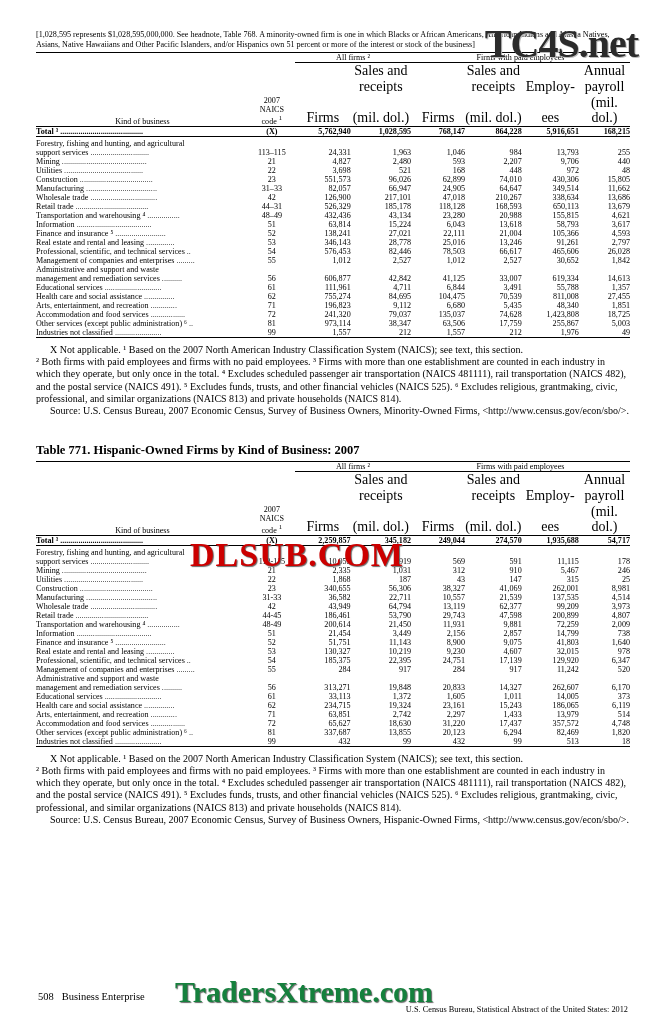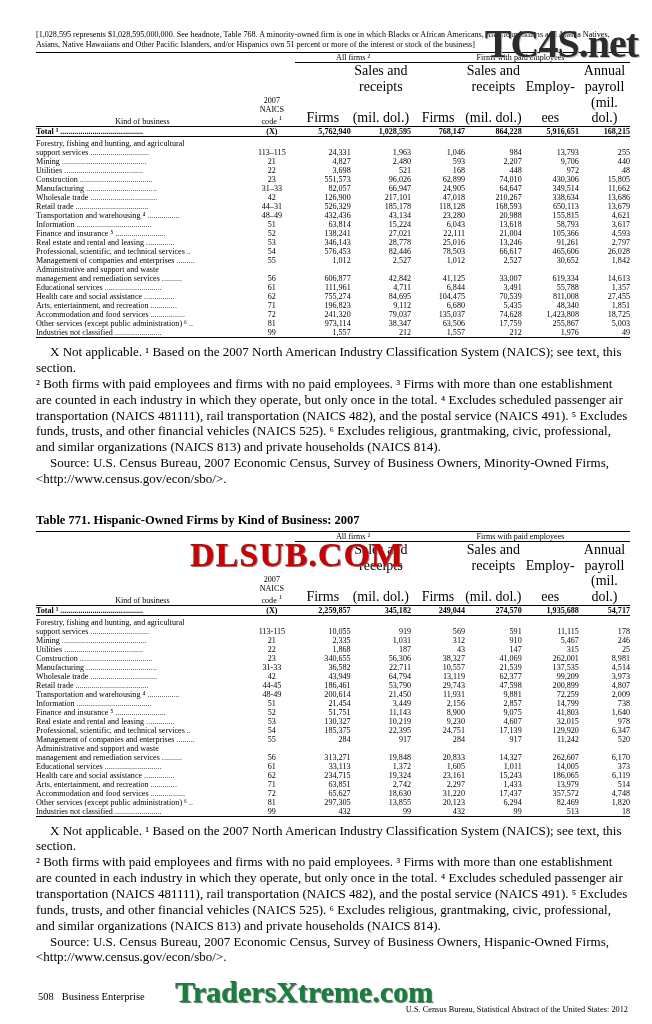--- a/index.html
+++ b/index.html
@@ -37,21 +37,21 @@
   th.colgrp{font-weight:normal;text-align:center;font-size:8.1px;padding-bottom:1px;}
   th.sub{font-weight:normal;text-align:center;font-size:14px;padding:0 2px 1px 2px;line-height:1.12;}
   th.kob{font-weight:normal;text-align:center;font-size:8.1px;vertical-align:bottom;padding-bottom:2px;}
 
   td.kind{text-align:left;padding-left:0;white-space:nowrap;}
   td.num{text-align:right;padding-right:3px;white-space:nowrap;}
   td.code{text-align:center;white-space:nowrap;}
   tr.total td{font-weight:bold;}
   tr.total td.kind{font-weight:bold;}
 
-  .footnotes{font-size:13px;line-height:1.22;margin-top:4px;}
+  .footnotes{font-size:10px;line-height:1.22;margin-top:4px;}
   .footnotes .indent{text-indent:14px;display:block;}
   .src{display:block;text-indent:14px;}
 
   .spacer{height:26px;}
 
   .footer{position:absolute;left:38px;bottom:22px;font-size:10.5px;}
   .footer-right{position:absolute;right:24px;bottom:10px;font-size:8.3px;text-align:right;width:420px;}
   .footer-right span{display:block;}
 </style>
 </head>
@@ -617,21 +617,21 @@
             <td class="num">65,627</td>
             <td class="num">18,630</td>
             <td class="num">31,220</td>
             <td class="num">17,437</td>
             <td class="num">357,572</td>
             <td class="num">4,748</td>
           </tr>
           <tr>
             <td class="kind">Other services (except public administration) ⁶ ..</td>
             <td class="code">81</td>
-            <td class="num">297,305</td>
+            <td class="num">337,687</td>
             <td class="num">13,855</td>
             <td class="num">20,123</td>
             <td class="num">6,294</td>
             <td class="num">82,469</td>
             <td class="num">1,820</td>
           </tr>
           <tr>
             <td class="kind">Industries not classified .......................</td>
             <td class="code">99</td>
             <td class="num">432</td>

